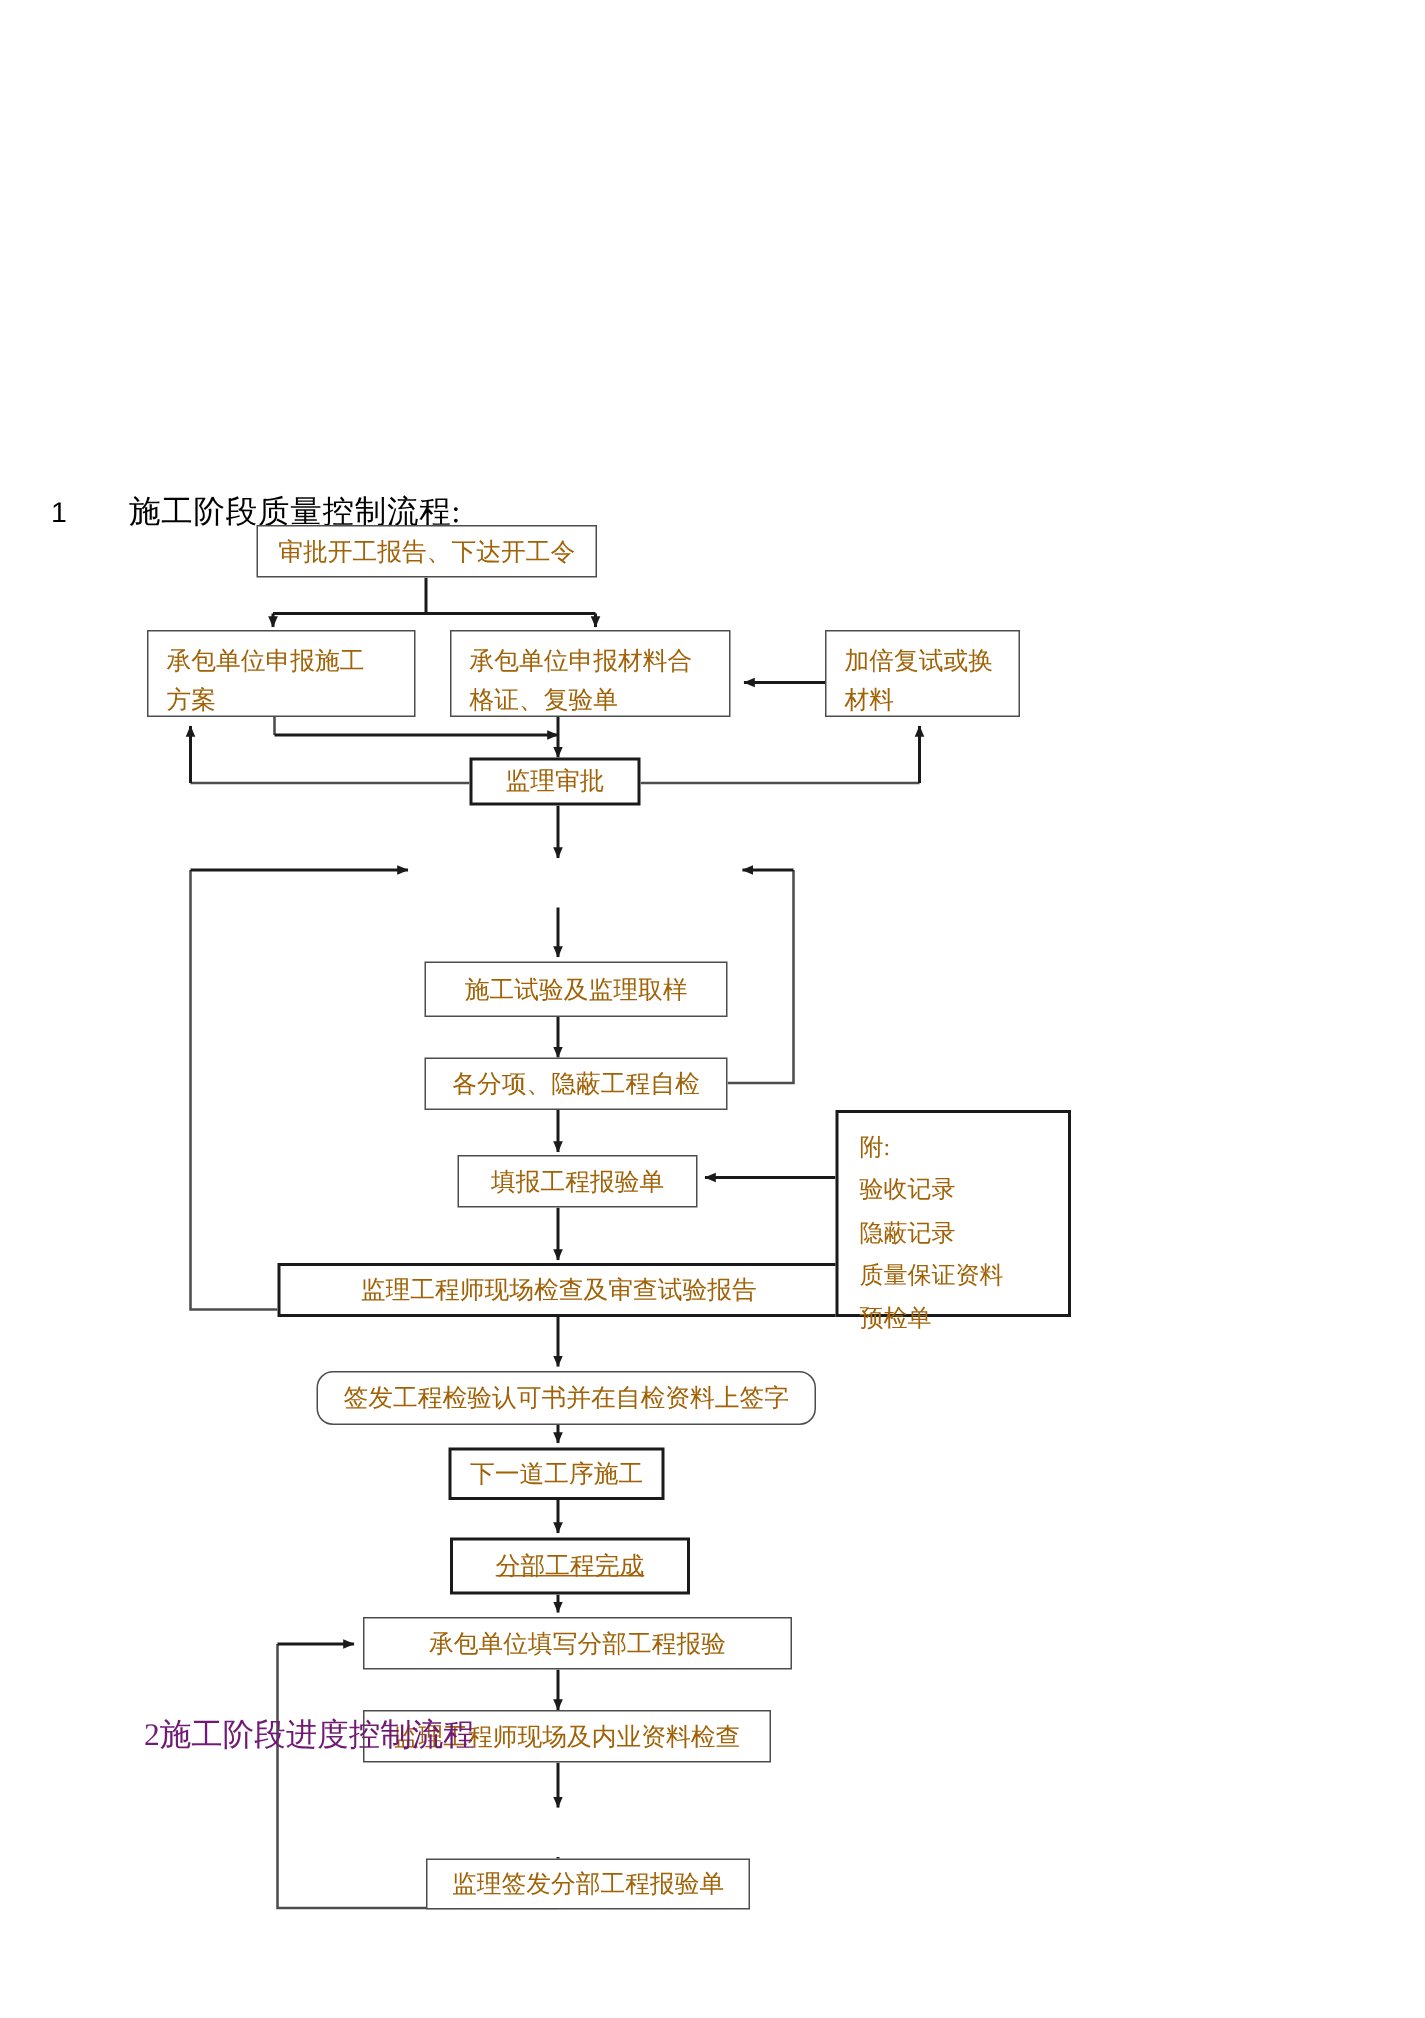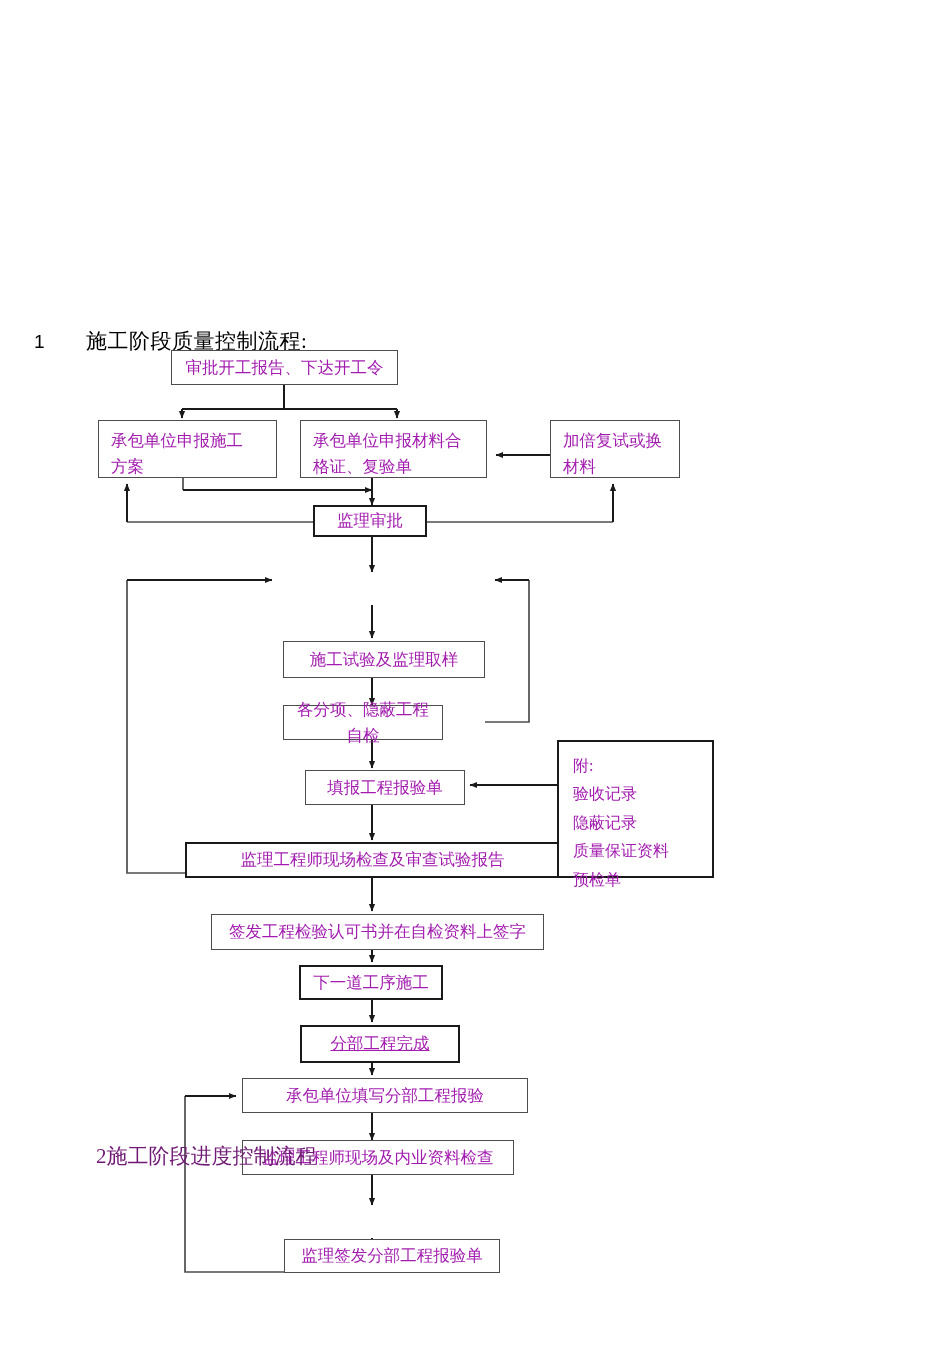--- a/index.html
+++ b/index.html
@@ -36,21 +36,21 @@
     display: inline-block;
     width: 52px;
     font-family: "Liberation Sans", sans-serif;
     font-size: 19px;
   }
   .node {
     position: absolute;
     box-sizing: border-box;
     border: 1.6px solid #4d4d4d;
     background: #ffffff;
-    color: #a21caf;
+    color: #a16207;
     font-size: 16.5px;
     line-height: 1.55;
     display: flex;
     align-items: center;
     justify-content: center;
     text-align: center;
     padding: 2px 6px;
   }
   .node.thick {
     border-width: 2.3px;
@@ -186,33 +186,33 @@
 
   <div class="node thick" style="left:313px; top:505px; width:114px; height:32px;">
     <span class="txt">监理审批</span>
   </div>
 
 
   <div class="node" style="left:283px; top:641px; width:202px; height:37px;">
     <span class="txt">施工试验及监理取样</span>
   </div>
 
-  <div class="node" style="left:283px; top:705px; width:160px; height:35px;">
+  <div class="node" style="left:283px; top:705px; width:202px; height:35px;">
     <span class="txt">各分项、隐蔽工程自检</span>
   </div>
 
   <div class="node" style="left:305px; top:770px; width:160px; height:35px;">
     <span class="txt">填报工程报验单</span>
   </div>
 
   <div class="node thick" style="left:185px; top:842px; width:375px; height:36px;">
     <span class="txt">监理工程师现场检查及审查试验报告</span>
   </div>
 
-  <div class="node" style="left:211px; top:914px; width:333px; height:36px;">
+  <div class="node" style="left:211px; top:914px; width:333px; height:36px;border-radius:11px;">
     <span class="txt">签发工程检验认可书并在自检资料上签字</span>
   </div>
 
   <div class="node thick" style="left:299px; top:965px; width:144px; height:35px;">
     <span class="txt">下一道工序施工</span>
   </div>
 
   <div class="node thick" style="left:300px; top:1025px; width:160px; height:38px;text-decoration:underline;">
     <span class="txt">分部工程完成</span>
   </div>

